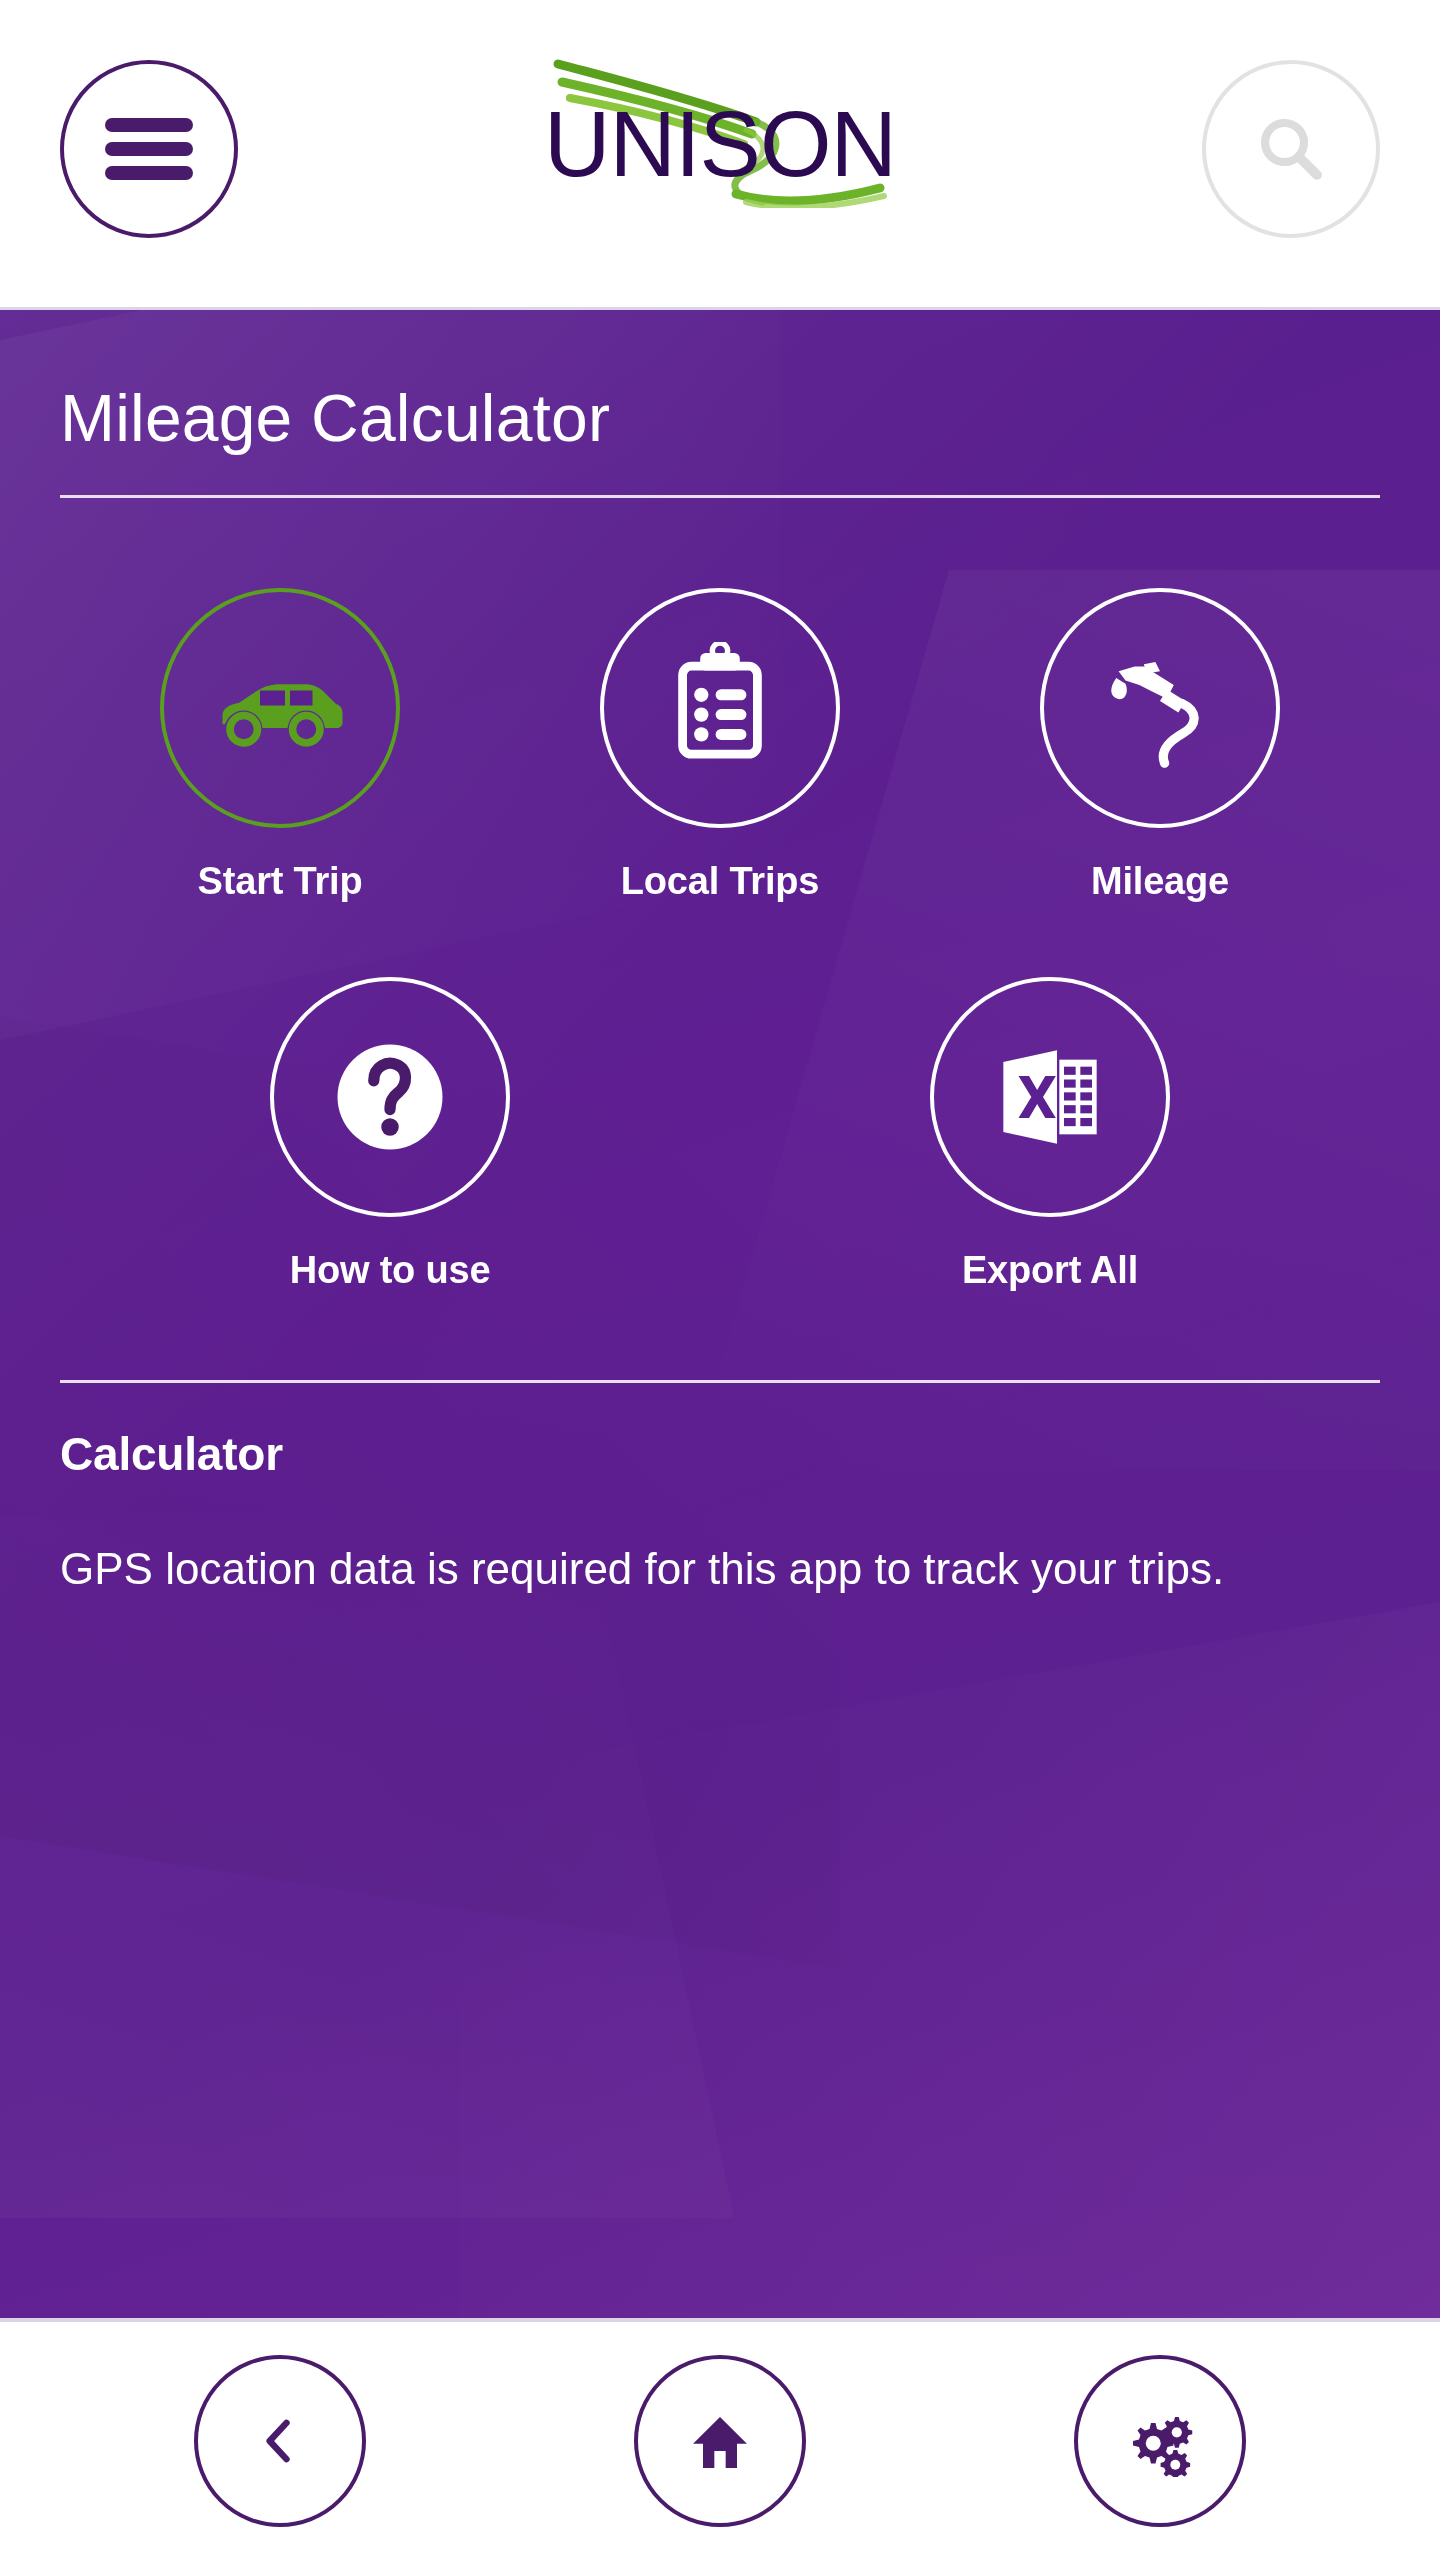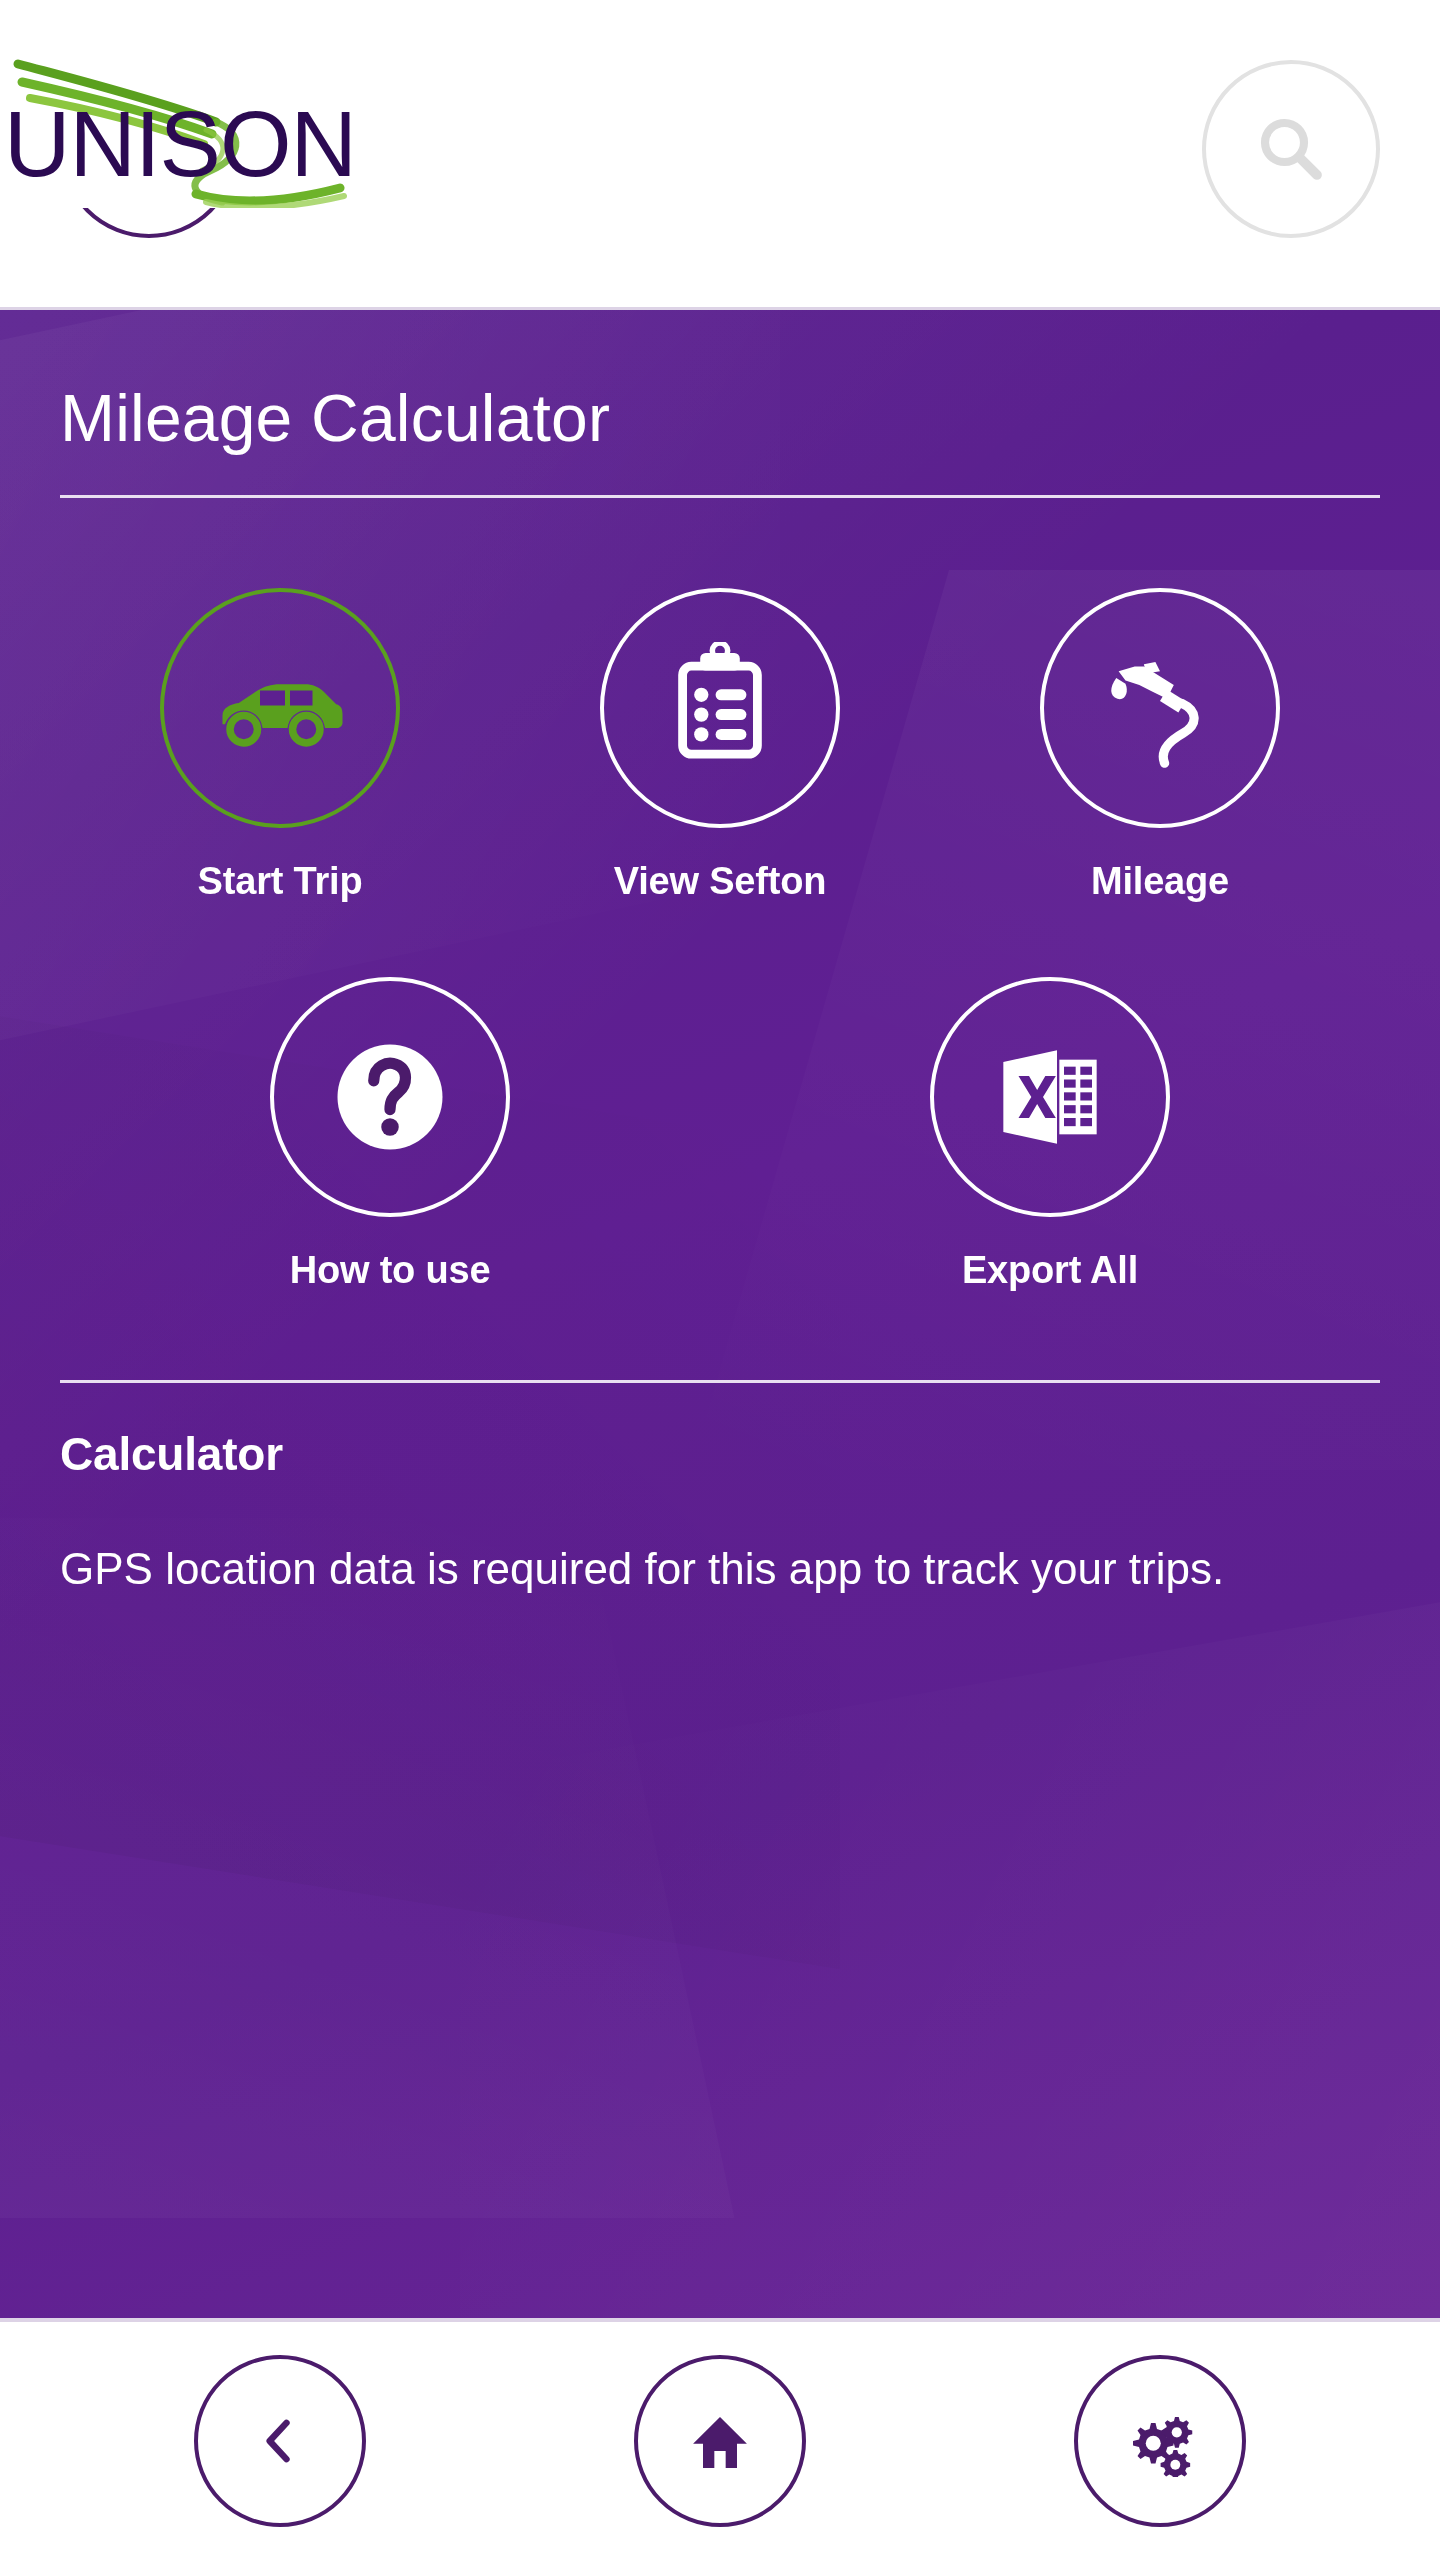--- a/index.html
+++ b/index.html
@@ -23,21 +23,21 @@
     flex:0 0 auto; background:transparent;
   }
   .menu-btn { border:4px solid #4b1b6b; }
   .search-btn { border:4px solid #e2e2e2; }
   .burger { width:88px; height:62px; display:flex; flex-direction:column; justify-content:space-between; }
   .burger span { display:block; height:14px; border-radius:8px; background:#4b1b6b; width:100%; }
   .search-glyph { width:78px; height:78px; }
 
   .brand {
     position:absolute; left:0; right:0; top:36px;
-    display:flex; align-items:center; pointer-events:none;
+    display:flex; flex-direction:column; align-items:center; pointer-events:none;
   }
   .logo-wrap { width:360px; height:172px; position:relative; background:#fff; }
   .logo-svg { width:360px; height:172px; display:block; }
   .branch-name {
     font-size:40px; font-weight:bold; color:#5b2a86;
     letter-spacing:-0.4px; margin-top:8px; white-space:nowrap;
   }
   .hdr-rule { position:absolute; left:0; right:0; bottom:0; height:3px; background:#ddd3e6; }
 
   
@@ -200,21 +200,21 @@
                 <rect x="42" y="10" width="36" height="16" rx="5" fill="#ffffff"></rect>
                 <circle cx="60" cy="8" r="7" fill="none" stroke="#ffffff" stroke-width="5"></circle>
                 <circle cx="43" cy="48" r="6.5" fill="#ffffff"></circle>
                 <rect x="56" y="43" width="28" height="10" rx="5" fill="#ffffff"></rect>
                 <circle cx="43" cy="66" r="6.5" fill="#ffffff"></circle>
                 <rect x="56" y="61" width="28" height="10" rx="5" fill="#ffffff"></rect>
                 <circle cx="43" cy="84" r="6.5" fill="#ffffff"></circle>
                 <rect x="56" y="79" width="28" height="10" rx="5" fill="#ffffff"></rect>
               </svg>
             </div>
-            <div class="cell-label">View Sefton</div>
+            <div class="cell-label">Local Trips</div>
           </div>
 
           <div class="cell">
             <div class="tile ring-white">
               <svg width="138" height="138" viewBox="0 0 120 120">
                 <path d="M24 28 L38 24 L46 24 L56 30 L72 40 L66 52 L54 46 L42 40 L30 36 Z" fill="#ffffff"></path>
                 <path d="M46 22 L56 20 L60 28 L48 30 Z" fill="#ffffff"></path>
                 <path d="M22 34 C16 42 16 50 23 52 C30 54 33 46 30 39 Z" fill="#ffffff"></path>
                 <path d="M66 44 L82 54 L76 64 L60 54 Z" fill="#ffffff"></path>
                 <path d="M79 56 C92 62 94 74 80 82 C66 90 60 98 64 108" fill="none" stroke="#ffffff" stroke-width="8" stroke-linecap="round"></path>

